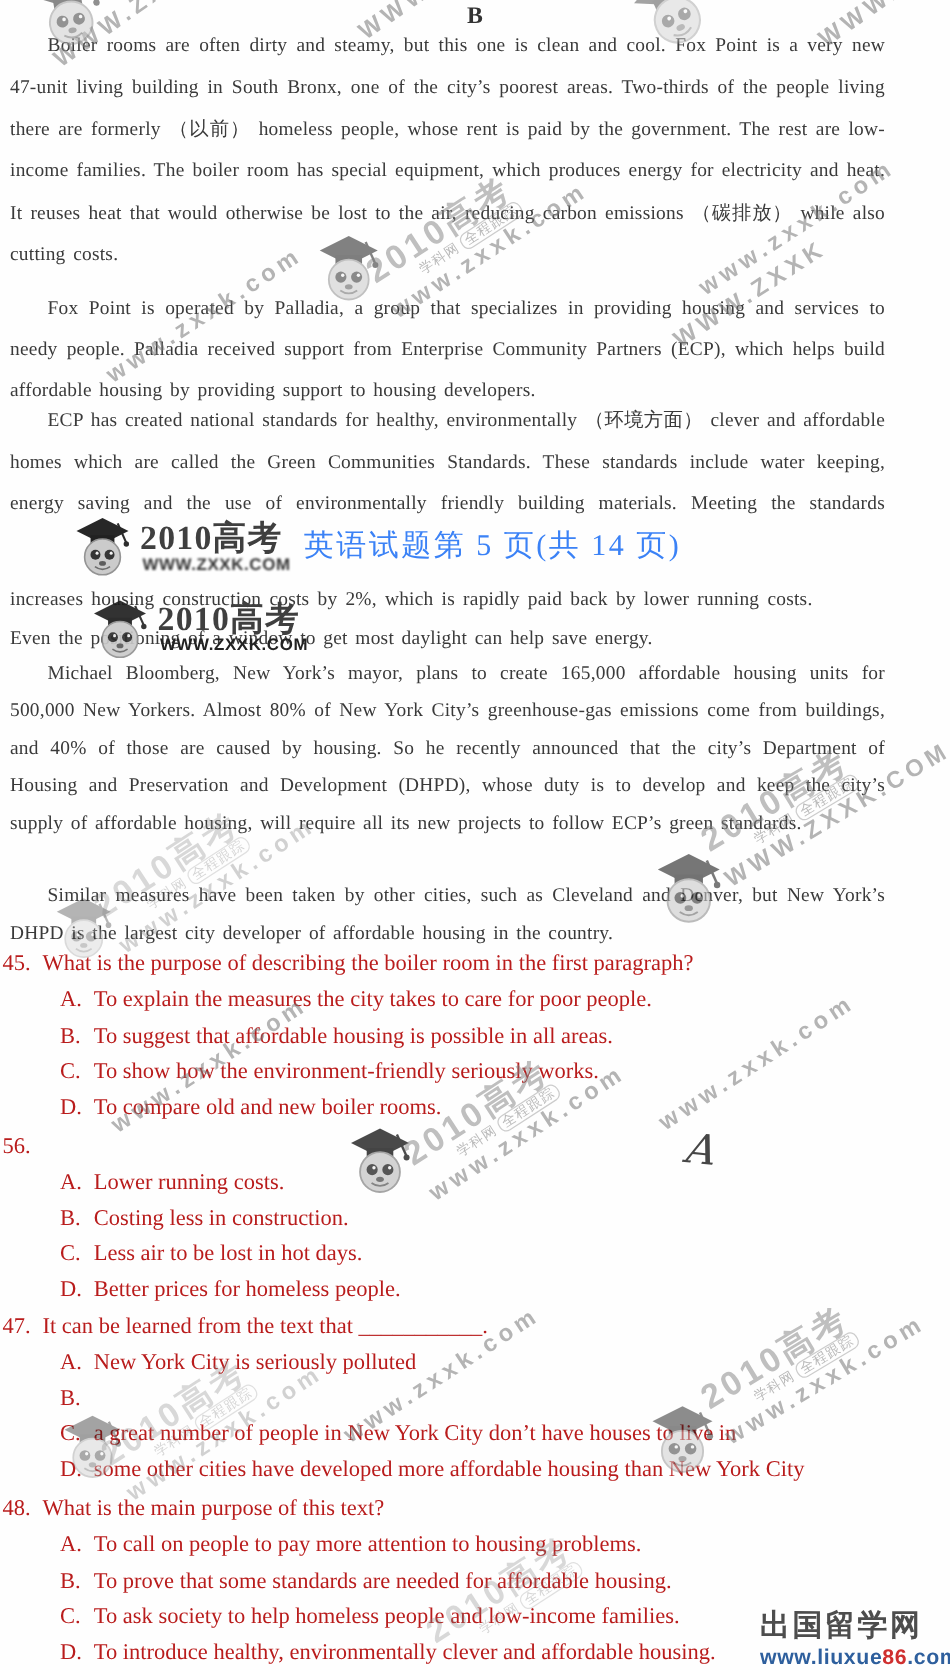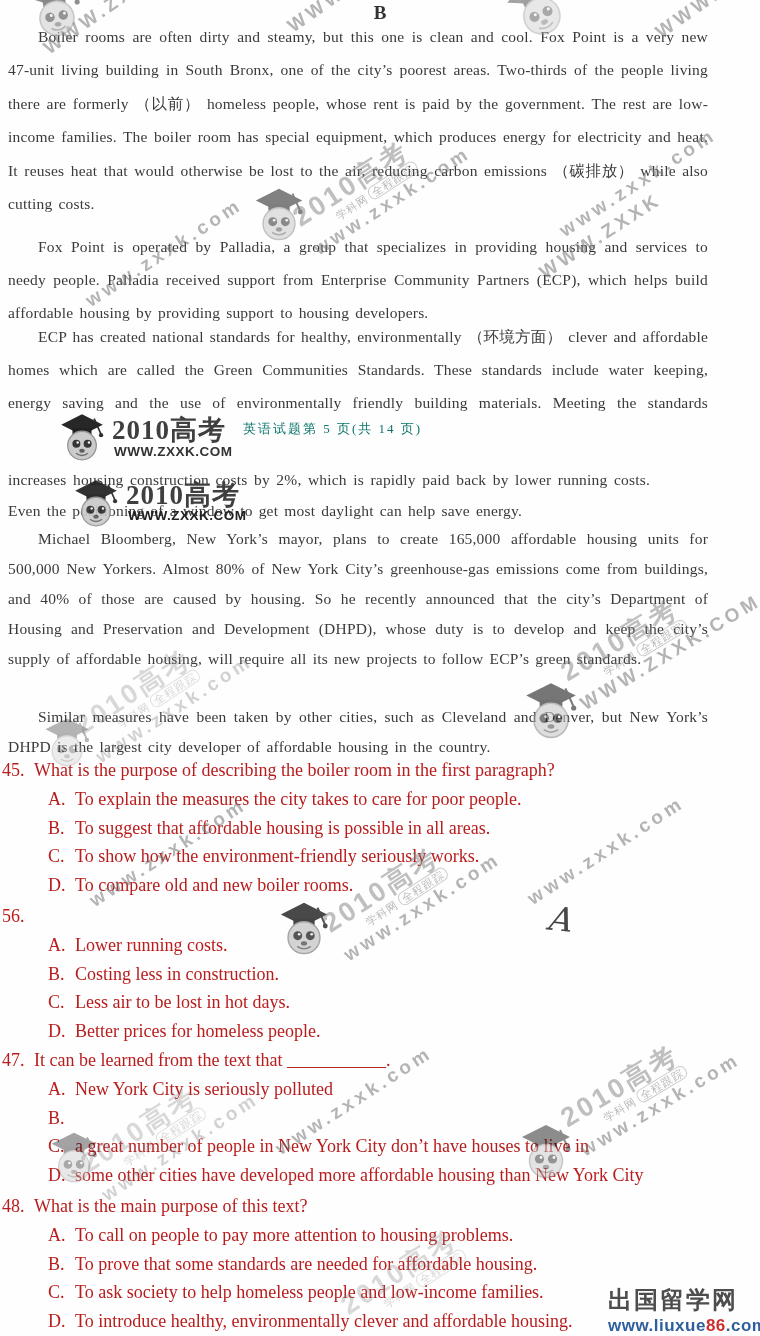--- a/index.html
+++ b/index.html
@@ -22,21 +22,21 @@
   .indent{text-indent:30px;}
   .p1{top:20px;line-height:33.4px;}
   .p2{top:230px;line-height:33px;}
   .p3{top:320px;line-height:33px;text-align-last:justify;}
   .p4{top:464px;line-height:31px;width:642px;}
   .p5{top:524px;line-height:29.9px;}
   .p6{top:702px;line-height:30px;}
   
   .page-info{
     position:absolute;left:243px;top:420px;
-    font-size:13px;letter-spacing:2px;color:#0f766e;
+    font-size:24px;letter-spacing:2px;color:#3b82f6;
   }
   
   .question{position:absolute;left:2px;width:740px;font-size:18px;color:#b91c1c;}
   .q45{top:760px;}
   .q46{top:906px;}
   .q47{top:1050px;}
   .q48{top:1196px;}
   .q-stem{display:flex;height:28.8px;align-items:flex-start;}
   .q-num{width:32px;flex:none;}
   .q-opt{display:flex;height:28.8px;padding-left:46px;align-items:flex-start;}

